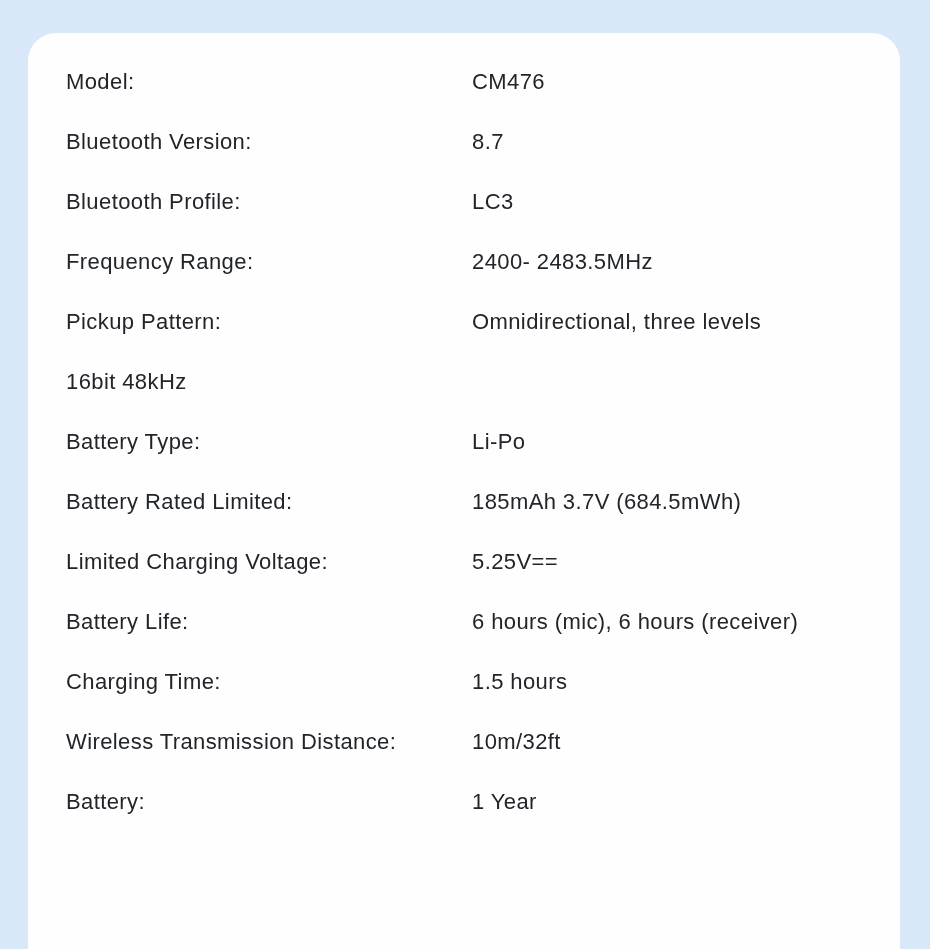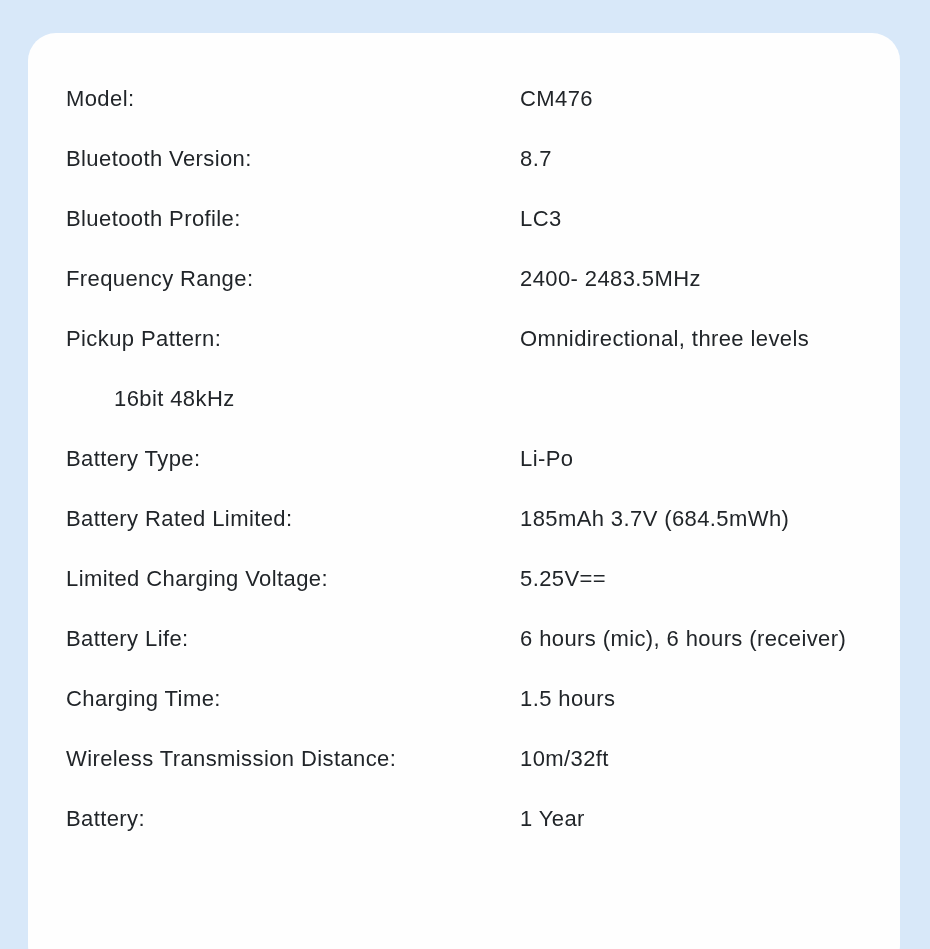--- a/index.html
+++ b/index.html
@@ -23,35 +23,34 @@
     background: #fefefe;
     border-radius: 28px;
     box-sizing: border-box;
     padding-top: 36px;
   }
   .spec-list {
     display: block;
   }
   .spec-row {
     display: flex;
-    align-items: center;
+    align-items: flex-start;
     height: 60px;
     padding-left: 38px;
     color: #212529;
     font-size: 22px;
     letter-spacing: 0.4px;
   }
   .spec-label {
     flex: 0 0 406px;
     width: 406px;
   }
   .spec-value {
     flex: 1;
     white-space: nowrap;
-    margin-left: 48px;
   }
 </style>
 </head>
 <body>
 
 <div class="spec-card">
   <div class="spec-list" id="spec-list">
       <div class="spec-row">
         <span class="spec-label">Model:</span>
         <span class="spec-value">CM476</span>

